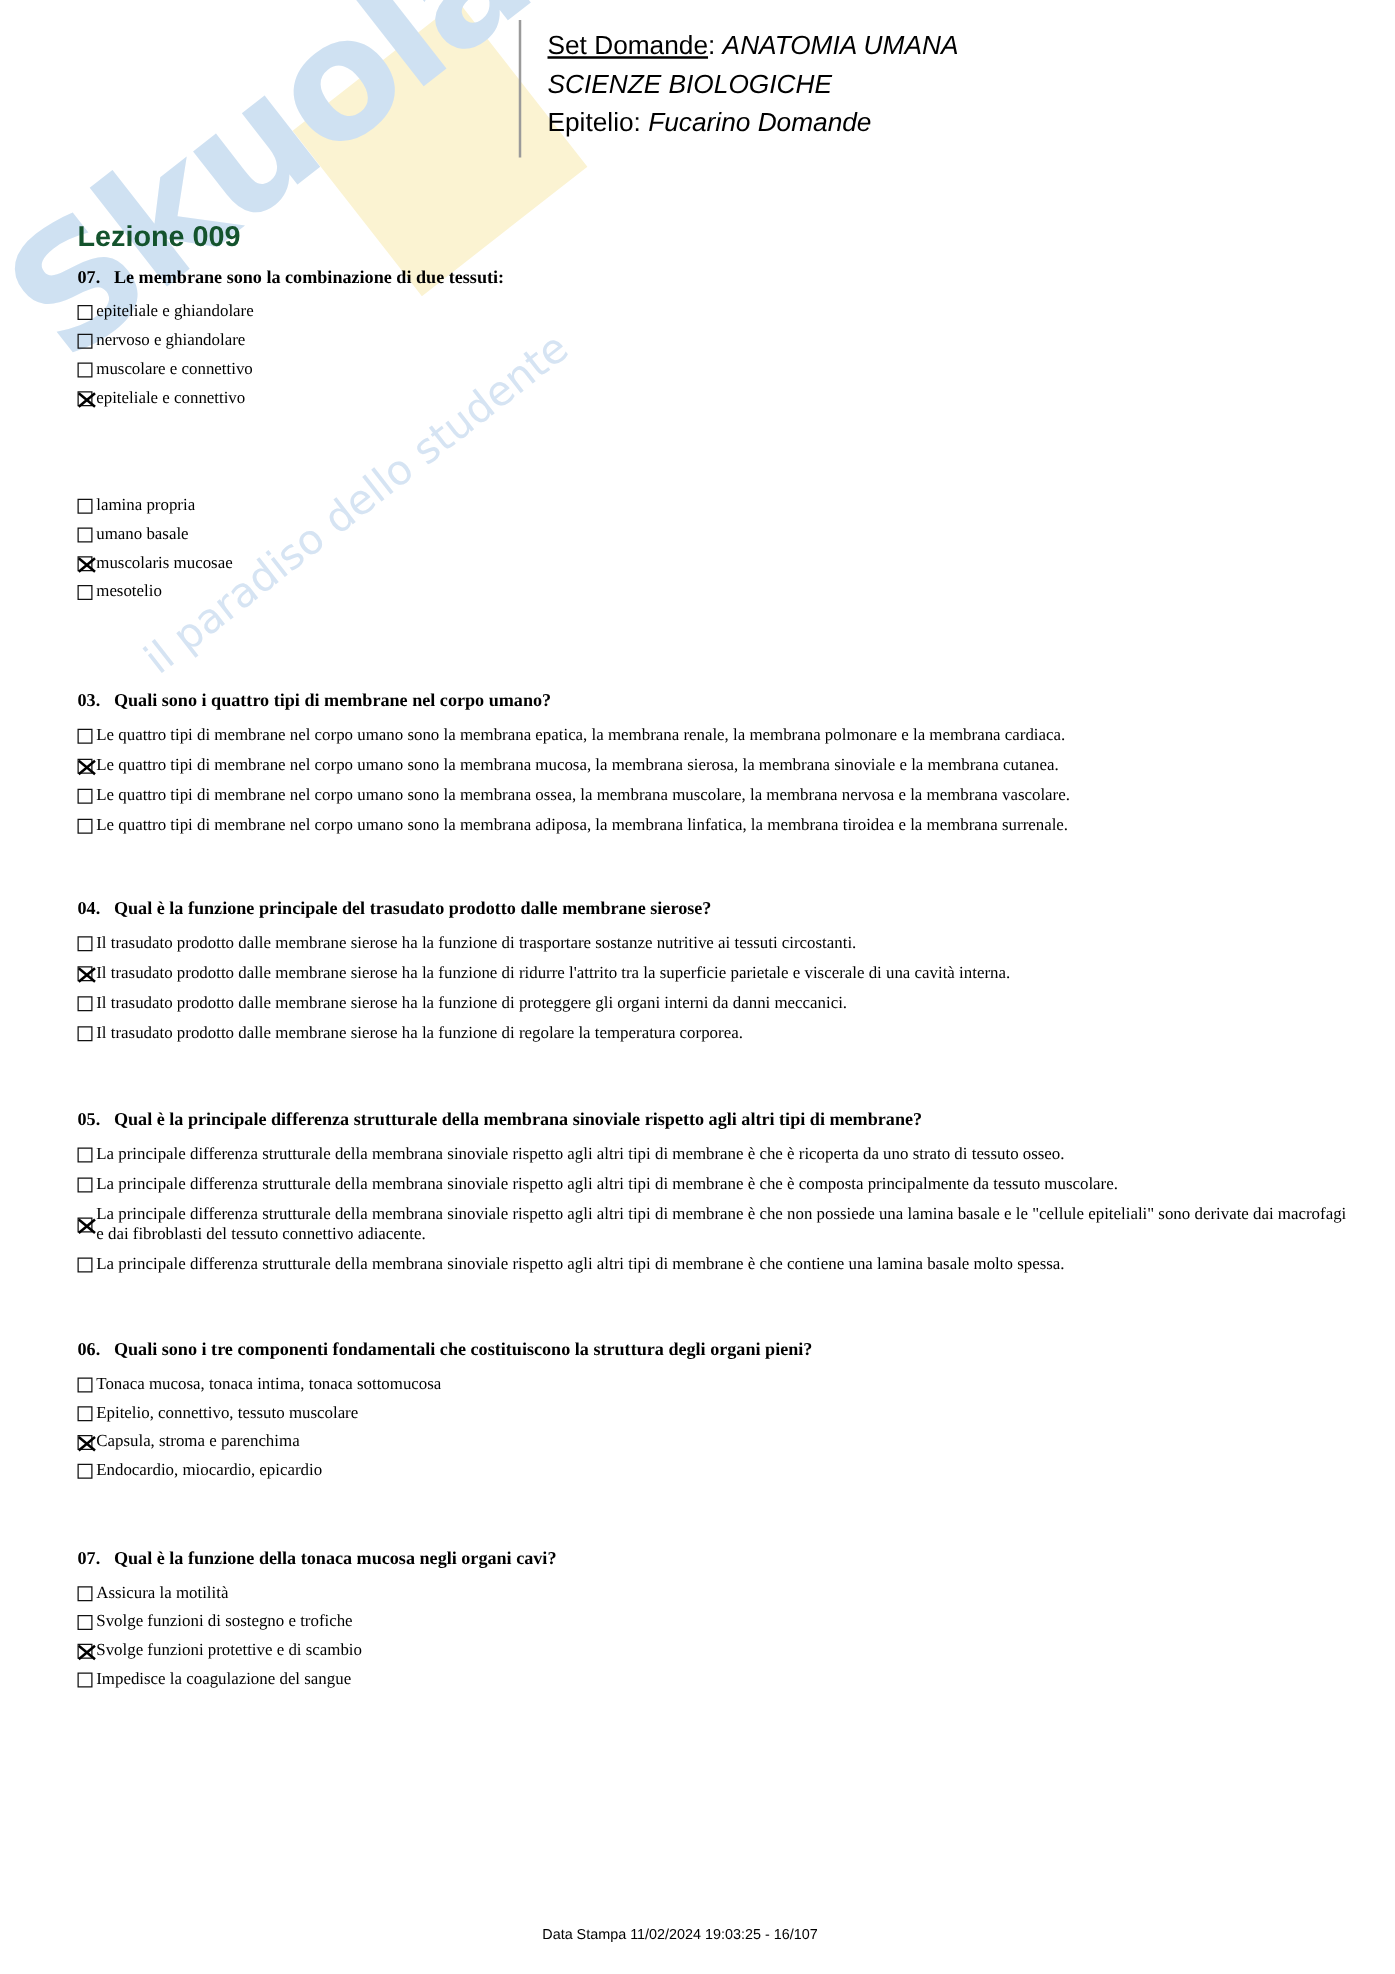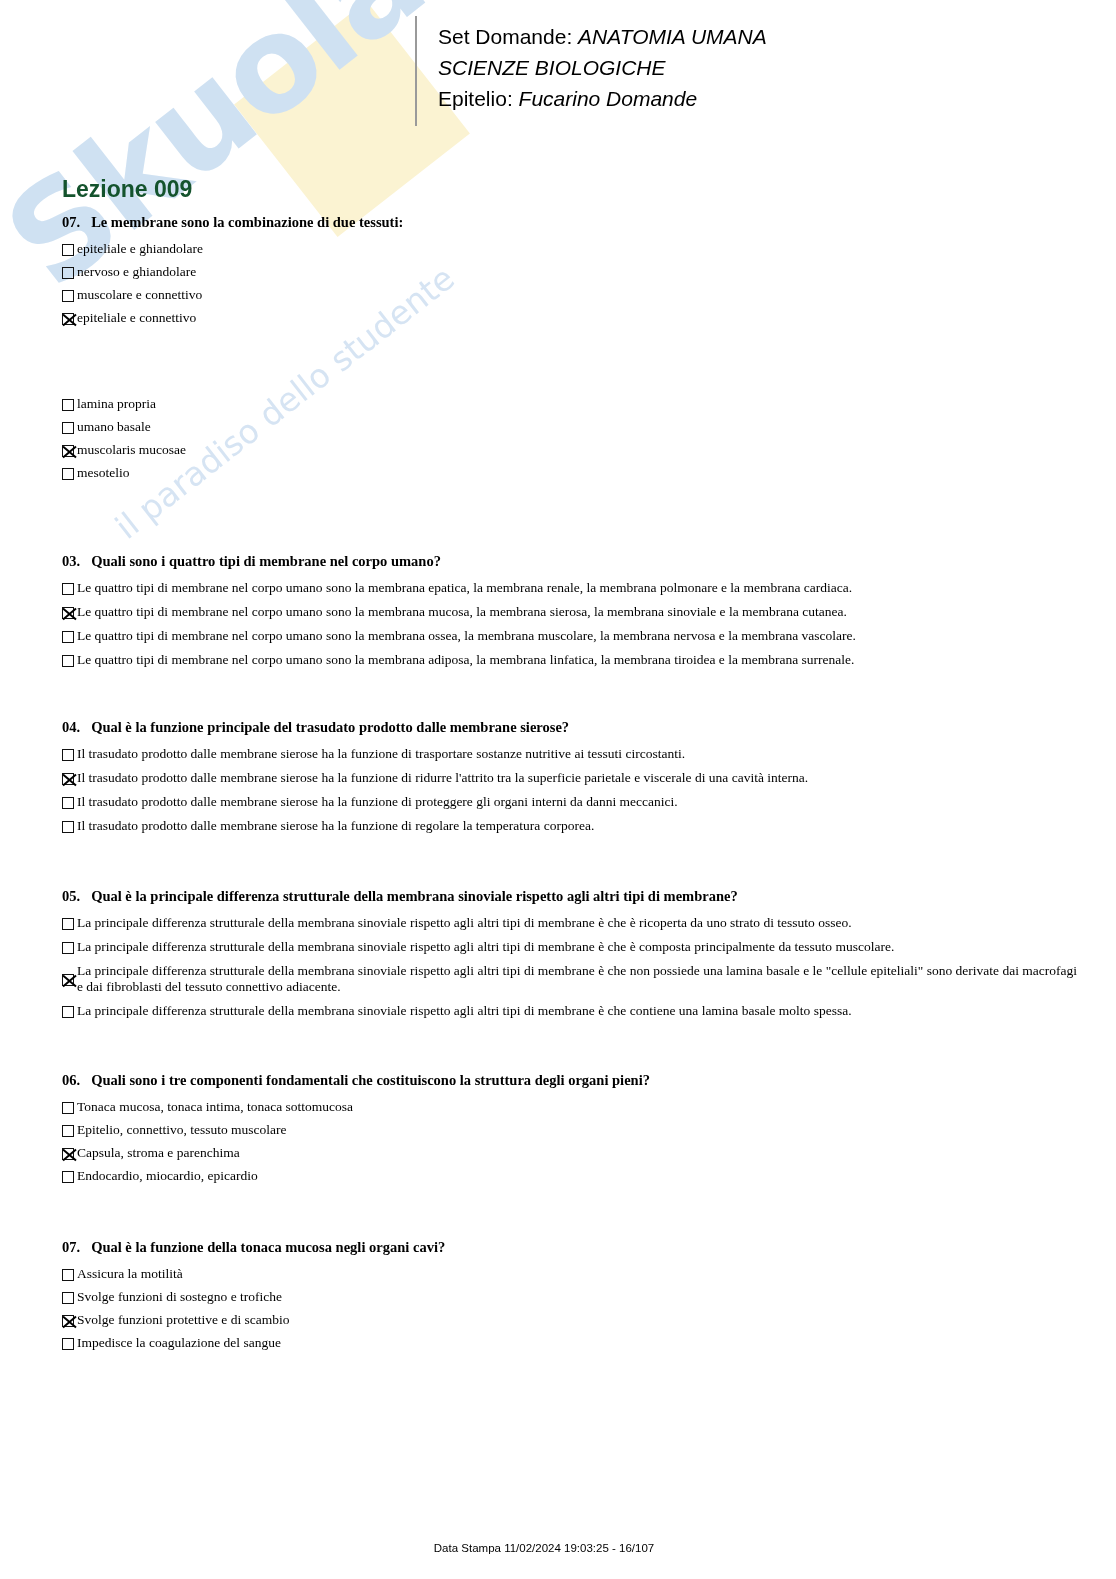--- a/index.html
+++ b/index.html
@@ -82,21 +82,21 @@
   .header-lines {
     position: absolute;
     left: 438px;
     top: 21px;
     font-family: "Liberation Sans", sans-serif;
     font-size: 21px;
     line-height: 31px;
     color: #000000;
     white-space: nowrap;
   }
-  .hdr-label { }
+  .hdr-label { text-decoration: underline; }
   .hdr-italic { font-style: italic; }
 
   
   #content {
     position: absolute;
     left: 0;
     top: 0;
     width: 1116px;
     z-index: 2;
   }

